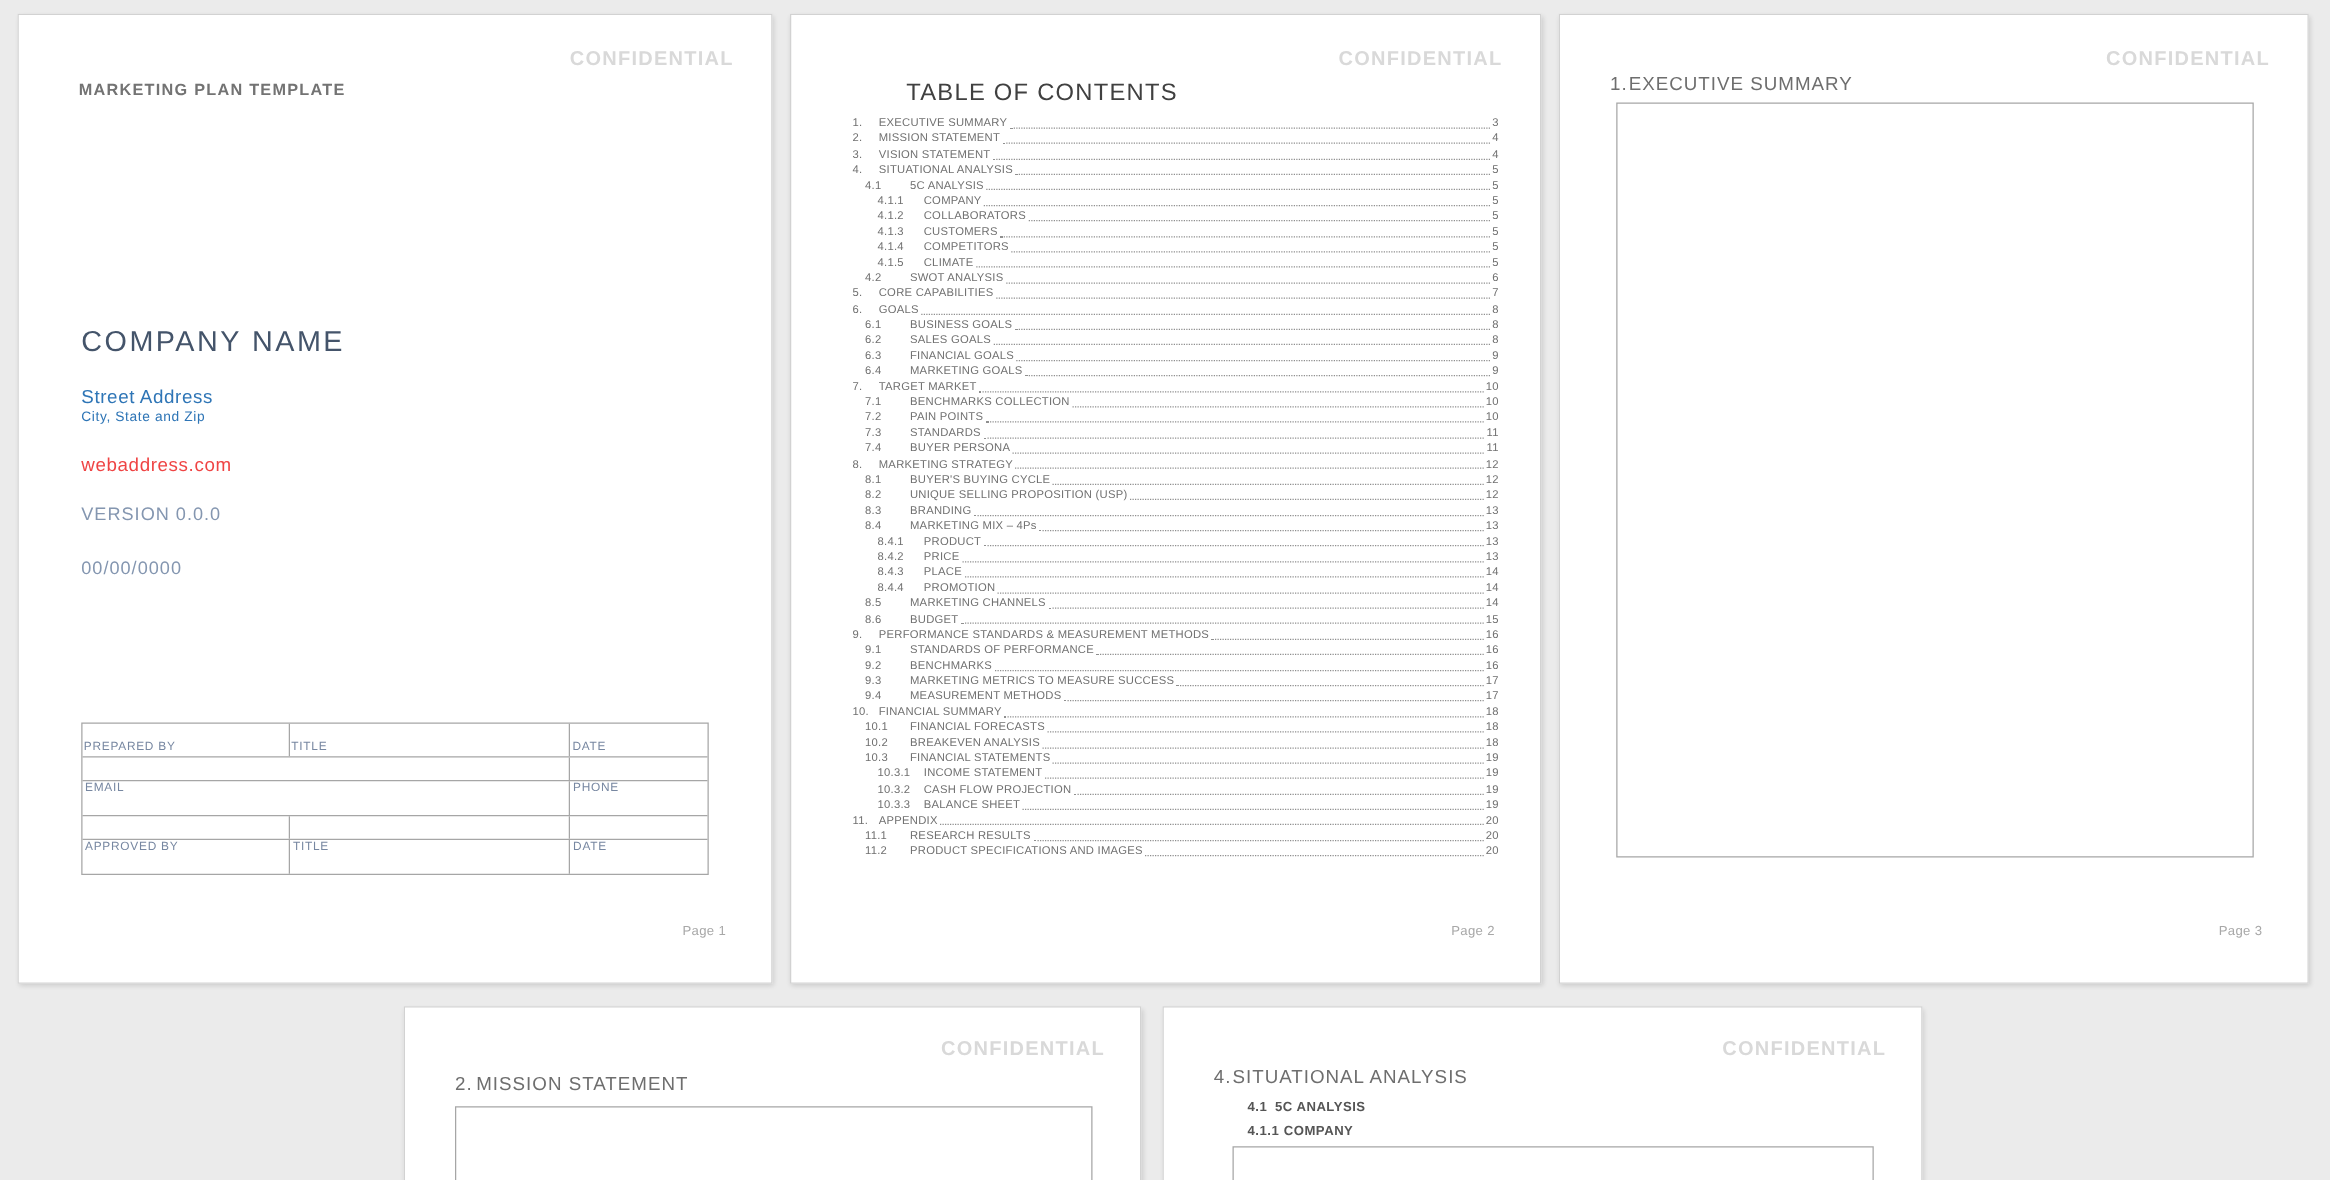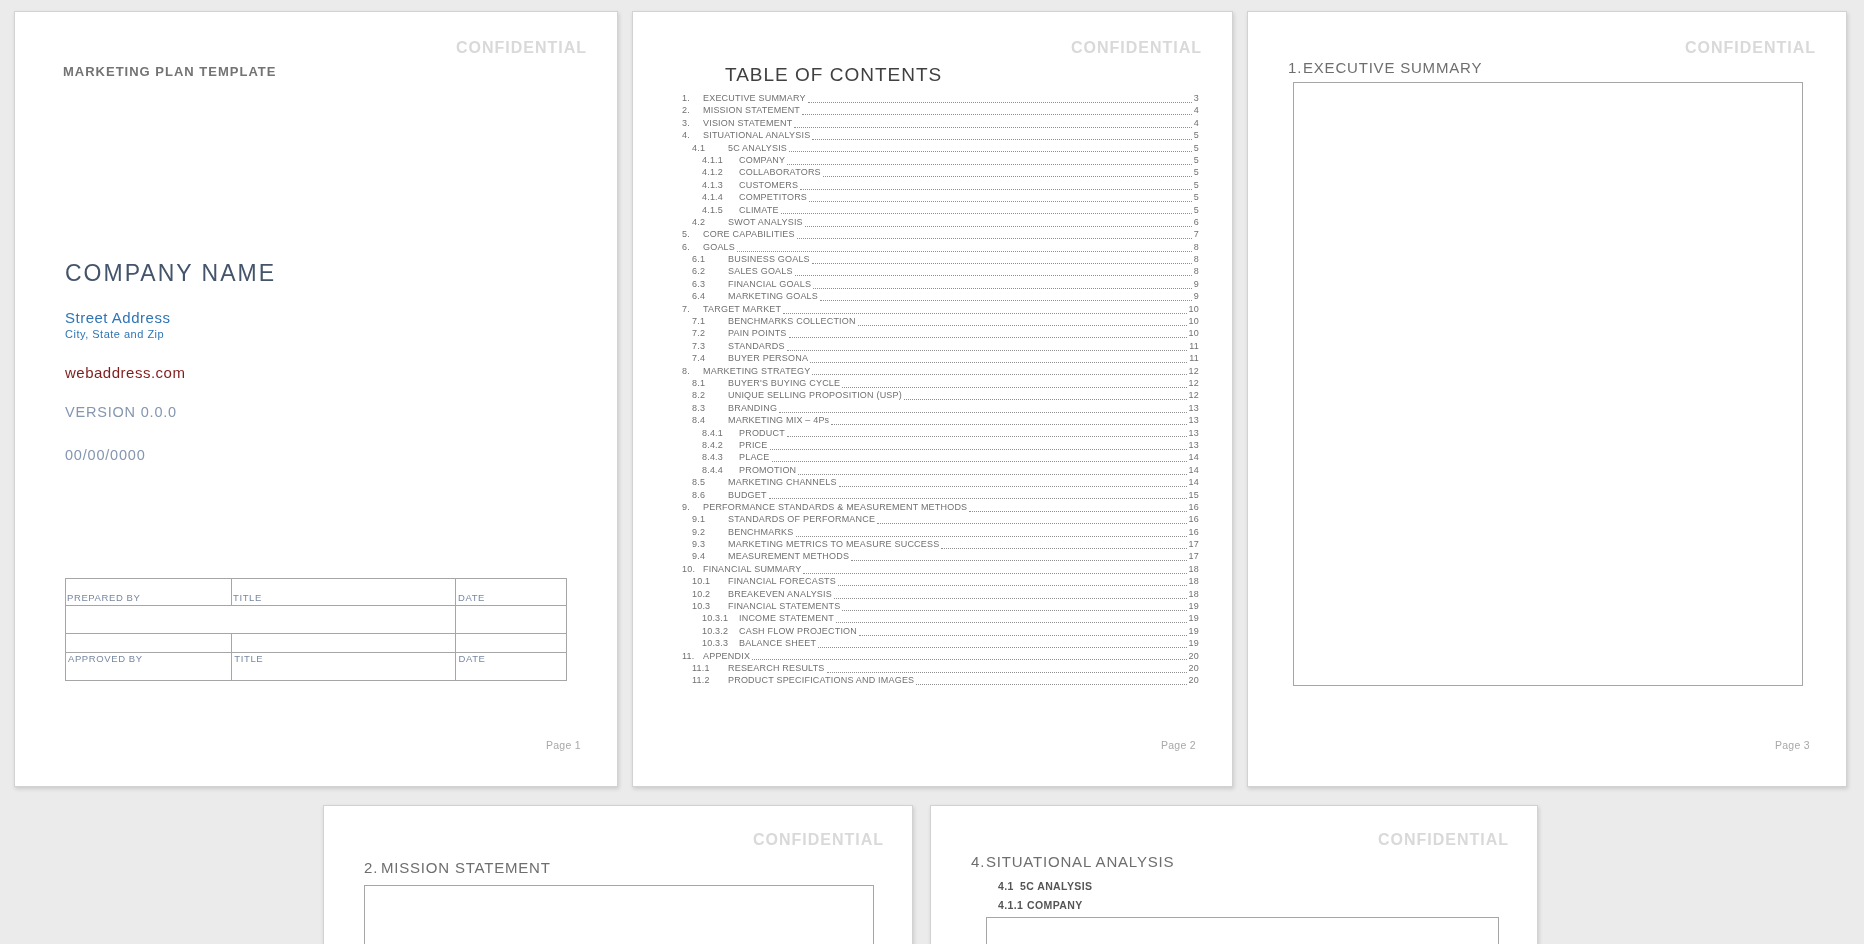--- a/index.html
+++ b/index.html
@@ -42,21 +42,21 @@
   .cover-title {
     position:absolute; left:49px; top:190px;
     font-size:35px; color:#2e3944; letter-spacing:1.5px;
   }
   .cover-company {
     position:absolute; left:50px; top:248px;
     font-size:23px; color:#44546a; letter-spacing:2px;
   }
   .cover-addr1 { position:absolute; left:50px; top:297px; font-size:15px; color:#2e75b6; letter-spacing:0.5px; }
   .cover-addr2 { position:absolute; left:50px; top:316px; font-size:11px; color:#2e75b6; letter-spacing:0.5px; }
-  .cover-web   { position:absolute; left:50px; top:352px; font-size:15px; color:#7f1d1d; letter-spacing:0.5px; }
+  .cover-web   { position:absolute; left:50px; top:352px; font-size:15px; color:#ef4444; letter-spacing:0.5px; }
   .cover-version { position:absolute; left:50px; top:392px; font-size:14.5px; color:#8496b0; letter-spacing:0.8px; }
   .cover-date    { position:absolute; left:50px; top:435px; font-size:14.5px; color:#8496b0; letter-spacing:0.8px; }
 
   .form-wrap { position:absolute; left:50px; top:550px; width:502px; }
   .lbl-row { display:flex; height:16px; }
   .flabel {
     font-size:9.5px; color:#7787a1; letter-spacing:0.6px;
     padding:2px 0 0 2px; white-space:nowrap;margin-top:28px;
   }
   .c1 { width:166px; } .c2 { width:225px; } .c3 { width:111px; } .c12 { width:391px; }
@@ -138,20 +138,28 @@
     <div class="lbl-row">
       <div class="flabel c1">PREPARED BY</div>
       <div class="flabel c2">TITLE</div>
       <div class="flabel c3">DATE</div>
     </div>
     <div class="fgrid">
       <div class="frow">
         <div class="fcell c1"></div>
         <div class="fcell c2"></div>
         <div class="fcell c3"></div>
+      </div>
+      <div class="frow fband">
+        <div class="bcell c12">
+            <span class="flabel">EMAIL</span>
+          </div>
+        <div class="bcell c3">
+            <span class="flabel">PHONE</span>
+          </div>
       </div>
       <div class="frow">
         <div class="fcell tall c12"></div>
         <div class="fcell tall c3"></div>
       </div>
       <div class="frow fband">
         <div class="bcell c1">
             <span class="flabel">APPROVED BY</span>
           </div>
         <div class="bcell c2">

